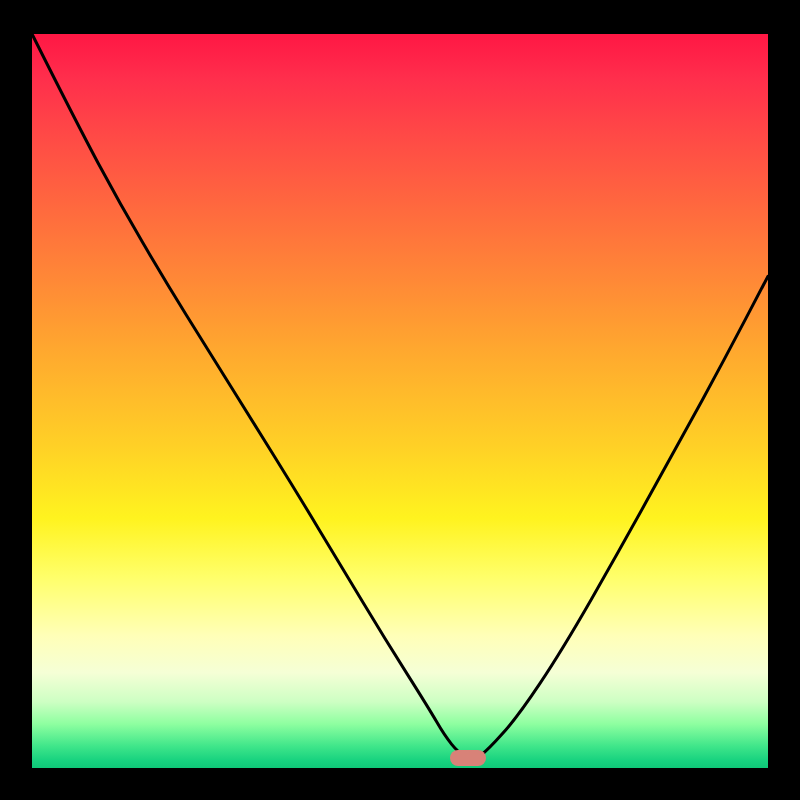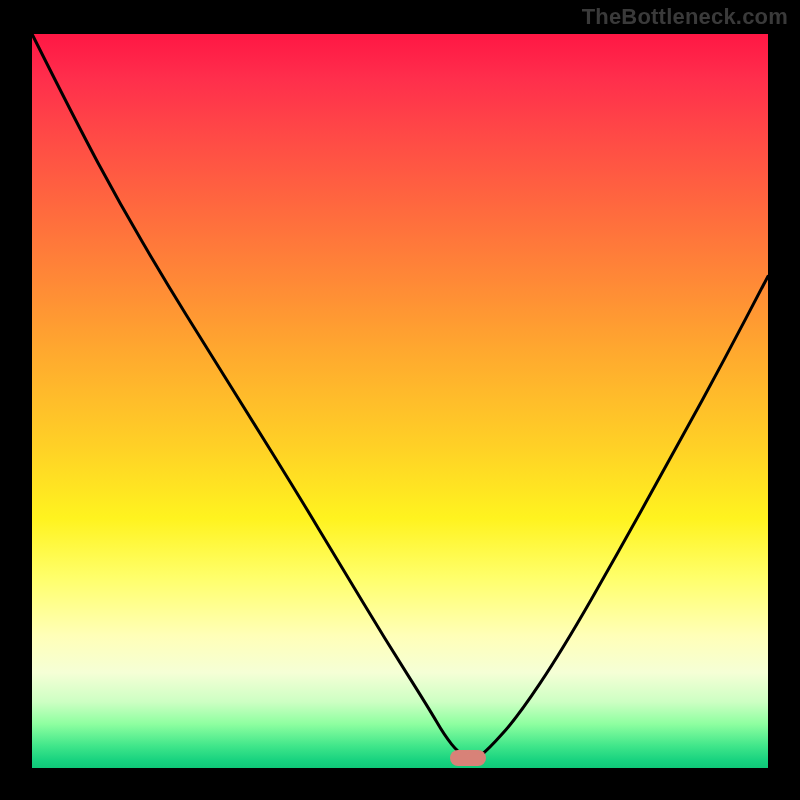--- a/index.html
+++ b/index.html
@@ -69,21 +69,20 @@
     position: absolute;
     background: #d88278;
     border-radius: 999px;
   }
 </style>
 </head>
 <body>
 
 <div class="stage">
 
-  <div class="watermark">TheBottleneck.com</div>
 
   <div class="plot-wrap">
     <div class="gradient"></div>
 
     <svg class="overlay" viewBox="0 0 736 734" preserveAspectRatio="none">
       <path id="curve-path" fill="none" stroke="#000000" stroke-width="3" stroke-linecap="round" stroke-linejoin="round" d="M 0.0 0.0 Q 44.2 88.1 66.2 129.2 Q 88.3 170.3 110.4 208.1 Q 132.5 245.9 154.6 281.5 Q 176.6 317.1 198.7 352.3 Q 220.8 387.6 242.9 423.2 Q 265.0 458.8 287.0 495.4 Q 309.1 532.1 331.2 568.8 Q 353.3 605.5 375.4 640.4 Q 397.4 675.3 404.8 688.1 Q 412.2 701.0 419.5 710.1 Q 426.9 719.3 434.2 723.0 Q 441.6 726.7 449.0 721.2 Q 456.3 715.6 471.0 699.1 Q 485.8 682.6 507.8 649.6 Q 529.9 616.6 559.4 565.2 Q 588.8 513.8 618.2 460.6 Q 647.7 407.4 669.8 367.0 Q 691.8 326.6 713.9 284.4 T 736.0 242.2"></path>
     </svg>
 
     <div id="marker" class="pill" style="left: 417.712px; top: 715.724px; width: 36px; height: 16px; background: rgb(216, 130, 120);"></div>
   </div>

